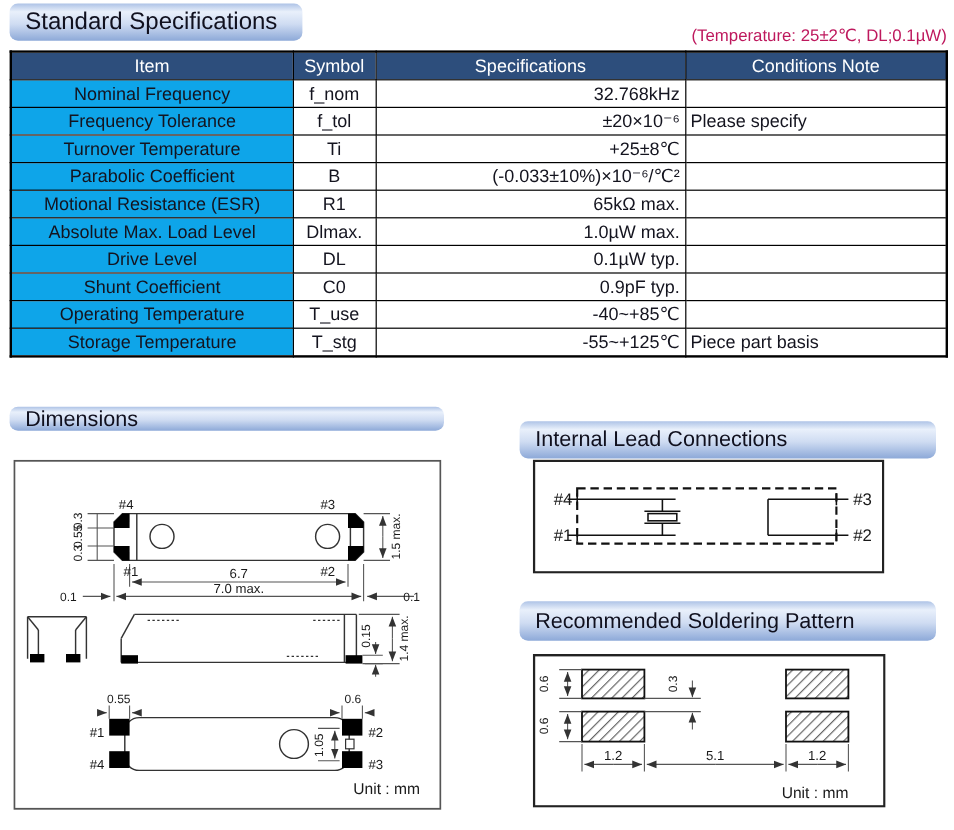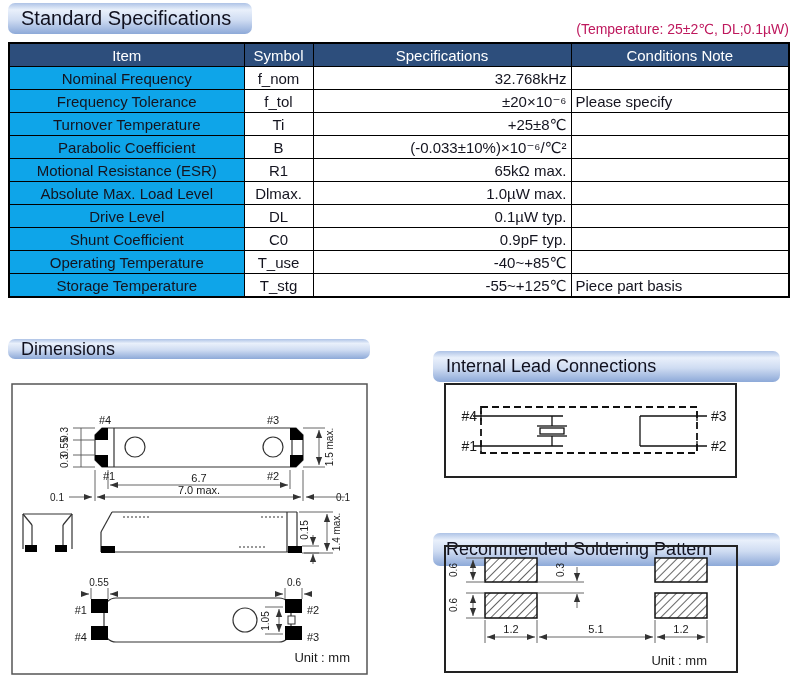--- a/index.html
+++ b/index.html
@@ -9,21 +9,21 @@
     overflow:hidden;
   }
   .hdr{
     position:absolute;border-radius:7px;
     background:linear-gradient(180deg,#aec3e6 0%,#e9f0fb 22%,#cfdcf2 55%,#8da9d8 100%);
     color:#10101e;display:flex;align-items:center;padding-left:13px;box-sizing:border-box;
   }
   .hdr-main{left:8px;top:3px;width:244px;height:31px;font-size:20px;}
   .hdr-dim{left:8px;top:339px;width:362px;height:20px;font-size:18px;}
   .hdr-lead{left:433px;top:339px;width:347px;height:31px;font-size:18px;margin-top:12px;}
-  .hdr-solder{left:433px;top:501px;width:347px;height:33px;font-size:18px;margin-top:32px;}
+  .hdr-solder{left:433px;top:501px;width:347px;height:33px;font-size:18px;}
   .temp-note{position:absolute;top:21px;right:6px;font-size:14px;color:#be185d;}
   table.spec{
     position:absolute;left:8px;top:42px;width:780px;
     border-collapse:collapse;table-layout:fixed;font-size:15px;
   }
   table.spec td,table.spec th{
     border:1px solid #000;height:22px;padding:0 4px;overflow:hidden;white-space:nowrap;
     font-weight:normal;line-height:21px;
   }
   table.spec{border:2px solid #000;}

